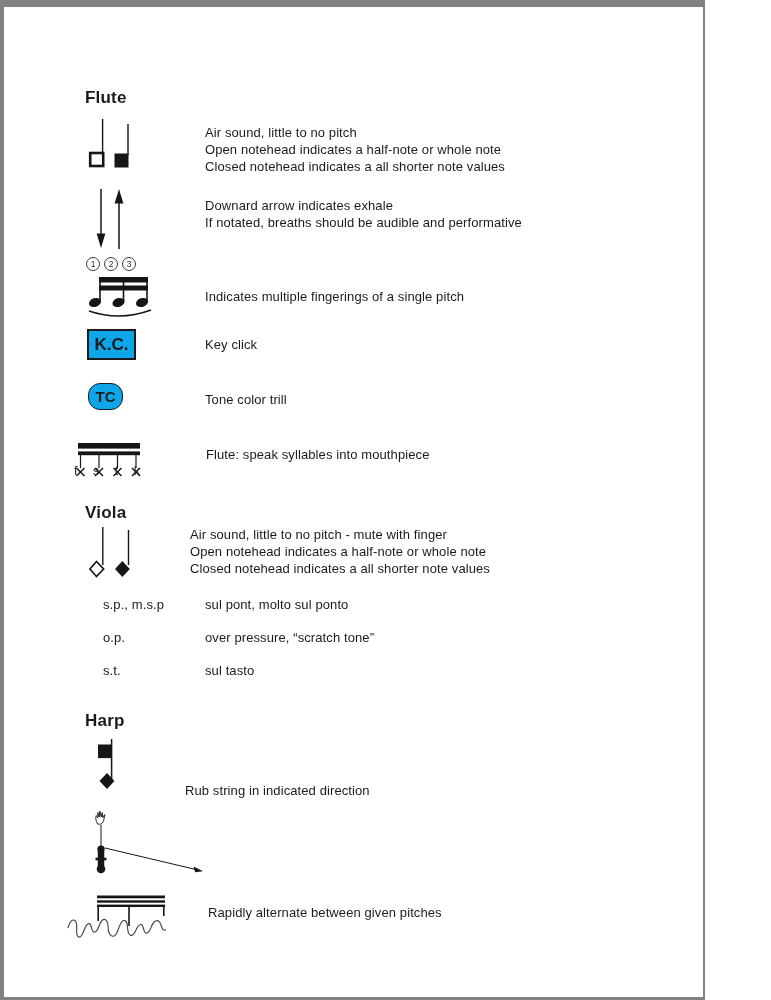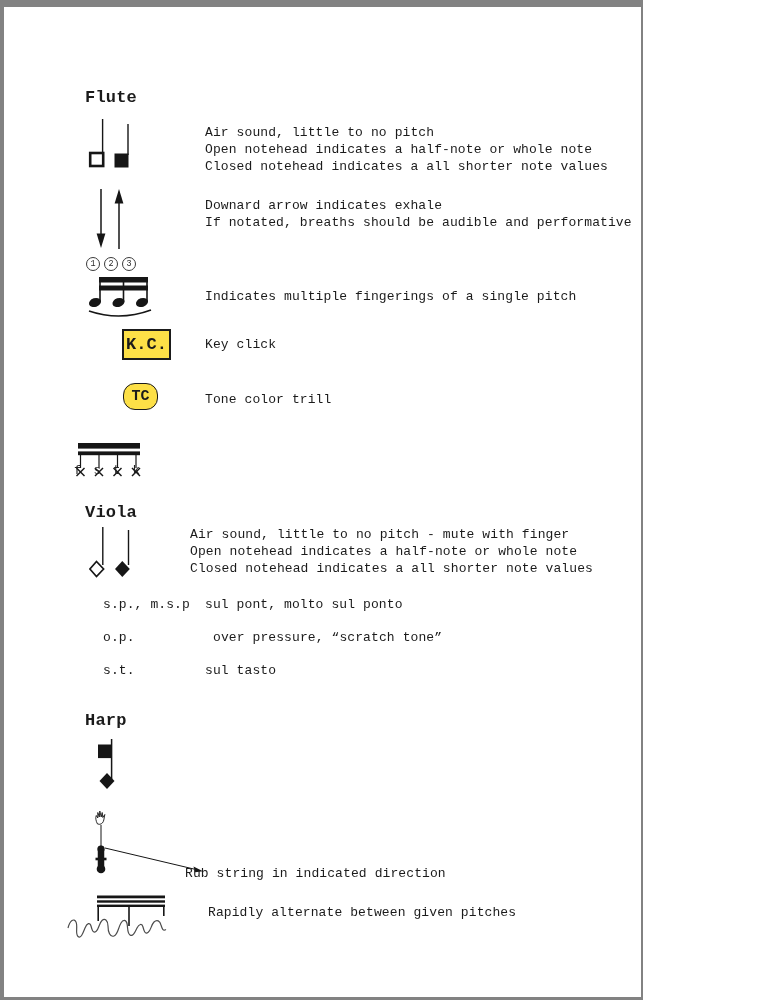--- a/index.html
+++ b/index.html
@@ -1,20 +1,19 @@
 <!DOCTYPE html>
 <html><head>
 <meta charset="utf-8">
 <style>
   html,body{margin:0;padding:0;background:#ffffff;}
   .page{
-    position:relative;width:631px;height:1000px;background:#fff;
-    font-family:Liberation Mono, monospace;color:#1b1b1b;
+    position:relative;width:705px;height:1000px;background:#fff;
+    font-family:Liberation Sans, sans-serif;color:#1b1b1b;
     overflow:hidden;
-    padding-left:12px;
   }
   .frame{
     position:absolute;inset:0;z-index:20;pointer-events:none;
     border-top:7px solid #828282;border-left:4px solid #828282;
     border-right:2px solid #828282;border-bottom:3px solid #828282;
   }
   .abs{position:absolute;}
   .h{font-weight:bold;font-size:17px;letter-spacing:.2px;}
   .t{font-size:13px;line-height:17.2px;letter-spacing:.1px;}
   .t div{white-space:nowrap;}
@@ -22,21 +21,21 @@
   .stroke{stroke:#161616;fill:none;}
   .fill{fill:#161616;}
   .circles{display:flex;gap:4px;}
   .circ{
     width:12px;height:12px;border:1px solid #3a3a3a;border-radius:50%;
     display:flex;align-items:center;justify-content:center;
     font-size:8.5px;line-height:1;color:#2a2a2a;background:#fff;
   }
   .boxsym{
     display:flex;align-items:center;justify-content:center;
-    font-weight:bold;background:#fde047;margin-left:35px;
+    font-weight:bold;background:#0ea5e9;
   }
   .kc{width:45px;height:27px;border:2px solid #1b1b1b;font-size:17px;}
   .tc{width:33px;height:25px;border:1.5px solid #1b1b1b;font-size:15px;}
   .letters{display:flex;justify-content:space-between;font-size:12.5px;color:#222;}
 </style>
 </head>
 <body>
 
 <div class="page">
   <div class="frame"></div>
@@ -113,40 +112,43 @@
       <line x1="56" y1="27" x2="64" y2="35"></line>
         <line x1="64" y1="27" x2="56" y2="35"></line>
     </g>
   </svg>
   <div class="abs letters" style="left:74px;top:464px;width:66px;">
     <span>f</span>
     <span>s</span>
     <span>t</span>
     <span>k</span>
   </div>
+  <div class="abs t" style="left:206px;top:446px;">
+    <div>Flute: speak syllables into mouthpiece</div>
+  </div>
 
   <div class="abs h" style="left:85px;top:503px;">Viola</div>
 
   <svg class="abs" style="left:89px;top:524px;" width="44" height="55" viewBox="0 0 44 55">
     <line class="stroke" x1="13.8" y1="3" x2="13.8" y2="41" stroke-width="1.4"></line>
     <path class="stroke" d="M7.5,37.5 L14.6,45 L7.5,52.5 L0.9,45 Z" stroke-width="1.7"></path>
     <line class="stroke" x1="39.5" y1="6" x2="39.5" y2="41" stroke-width="1.4"></line>
     <path class="fill" d="M33.3,37 L40.8,45 L33.3,53 L26,45 Z"></path>
   </svg>
   <div class="abs t" style="left:190px;top:526px;">
     <div>Air sound, little to no pitch - mute with finger</div>
     <div>Open notehead indicates a half-note or whole note</div>
     <div>Closed notehead indicates a all shorter note values</div>
   </div>
 
   <div class="abs t" style="left:103px;top:596px;">s.p., m.s.p</div>
   <div class="abs t" style="left:205px;top:596px;">sul pont, molto sul ponto</div>
 
   <div class="abs t" style="left:103px;top:629px;">o.p.</div>
-  <div class="abs t" style="left:213px;top:629px;">over pressure, “scratch tone”</div>
+  <div class="abs t" style="left:205px;top:629px;">over pressure, “scratch tone”</div>
 
   <div class="abs t" style="left:103px;top:662px;">s.t.</div>
   <div class="abs t" style="left:205px;top:662px;">sul tasto</div>
 
   <div class="abs h" style="left:85px;top:711px;">Harp</div>
 
   <svg class="abs" style="left:91px;top:737px;" width="28" height="54" viewBox="0 0 28 54">
     <line class="stroke" x1="20.6" y1="2" x2="20.6" y2="42" stroke-width="1.5"></line>
     <rect class="fill" x="7" y="7.5" width="13.6" height="13.6"></rect>
     <path class="fill" d="M16,36 L23.5,44 L16,52 L8.5,44 Z"></path>
@@ -157,21 +159,21 @@
       <path class="stroke" stroke-width="0.9" d="M9.5,16 C7.8,13 7.3,9.5 8.3,7.5 L9.8,10 L9.8,4.5 L11.3,9 L11.8,3 L13.2,9 L14.2,4.5 L14.8,9.5 L16.8,6.5 L15.8,12 C15.3,14.5 13.8,16 11.8,16.3 Z"></path>
     </g>
     <line class="stroke" x1="13" y1="17" x2="13" y2="38" stroke-width="1"></line>
     <line class="stroke" x1="13" y1="41" x2="13" y2="60" stroke-width="6.5" stroke-linecap="round"></line>
     <line class="stroke" x1="7.5" y1="51" x2="18.5" y2="51" stroke-width="2.6"></line>
     <circle class="fill" cx="13" cy="61" r="4.3"></circle>
     <circle class="fill" cx="13" cy="41" r="3.6"></circle>
     <line class="stroke" x1="17" y1="40" x2="110" y2="62" stroke-width="1"></line>
     <polygon class="fill" points="115,63.2 105.5,58.6 107.2,64.2"></polygon>
   </svg>
-  <div class="abs t" style="left:185px;top:865px;">
+  <div class="abs t" style="left:185px;top:782px;">
     <div>Rub string in indicated direction</div>
   </div>
 
   <svg class="abs" style="left:66px;top:892px;" width="104" height="48" viewBox="0 0 104 48">
     <rect class="fill" x="31" y="3.5" width="68" height="2.8"></rect>
     <rect class="fill" x="31" y="8.3" width="68" height="2.4"></rect>
     <rect class="fill" x="31" y="12.6" width="68" height="2.4"></rect>
     <line class="stroke" x1="32.2" y1="15" x2="32.2" y2="29" stroke-width="1.6"></line>
     <line class="stroke" x1="63" y1="15" x2="63" y2="34" stroke-width="1.6"></line>
     <line class="stroke" x1="97.8" y1="15" x2="97.8" y2="24" stroke-width="1.6"></line>

